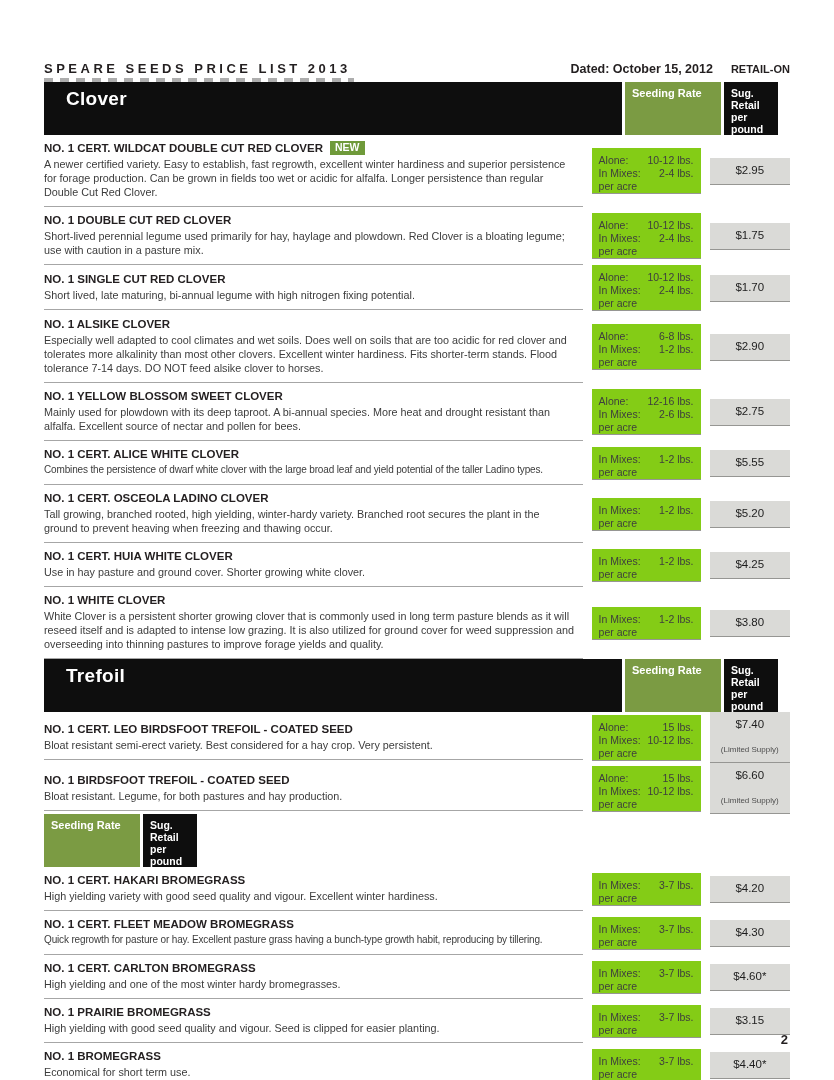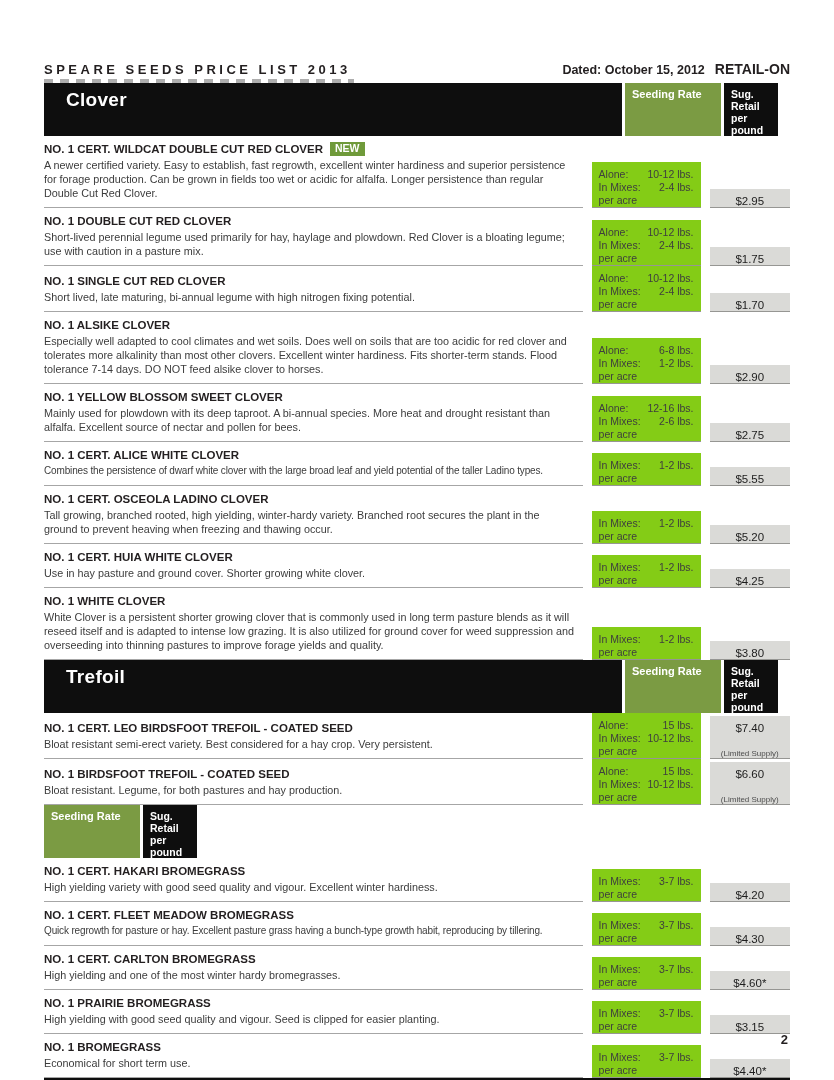--- a/index.html
+++ b/index.html
@@ -4,42 +4,42 @@
 <style>
   * { box-sizing: border-box; margin: 0; padding: 0; }
   html,body { width: 834px; height: 1080px; background:#ffffff; }
   body { font-family:"Liberation Sans", sans-serif; color:#231f20; position:relative; }
   .page { position:absolute; inset:0; }
   .content { width:746px; margin:0 44px; }
 
   
   .doc-header { display:flex; justify-content:space-between; align-items:baseline; padding-top:61px; }
   .doc-title { font-weight:bold; font-size:13px; letter-spacing:3.5px; white-space:nowrap; }
-  .doc-header-right { display:flex; gap:10px; align-items:baseline; }
+  .doc-header-right { display:flex; gap:18px; align-items:baseline; }
   .doc-dated { font-weight:bold; font-size:12.5px; white-space:nowrap; }
-  .doc-retail { font-weight:bold; font-size:14px; white-space:nowrap; }
+  .doc-retail { font-weight:bold; font-size:11px; white-space:nowrap; }
   .clipped-remnant { height:4px; width:310px; margin-top:2px; opacity:.55;
      background:repeating-linear-gradient(90deg,#6b6b6b 0 9px, transparent 9px 16px); }
 
   
   .sec-header { display:flex; gap:3px; }
   .h-name { width:578px; background:#0e0e0e; color:#fff; font-size:19px; font-weight:bold;
             padding:6px 0 0 22px; letter-spacing:.3px; }
   .h-rate { width:96px; background:#7b9b43; color:#fff; font-weight:bold; font-size:11px;
             padding:5px 0 0 7px; }
   .h-price { width:54px; background:#0e0e0e; color:#fff; font-weight:bold; font-size:10.5px;
              padding:5px 0 0 7px; line-height:12px; }
 
   
-  .row { display:flex; gap:9px; align-items:flex-end; }
+  .row { display:flex; gap:9px; align-items:center; }
   .cell-main { width:578px; padding:6px 8px 7px 0; border-bottom:1px solid #a6a6a6; }
   .cell-rate { width:116px; background:#84cc16; border-bottom:1px solid #969693;
                padding:6px 7px 0 7px; font-size:10.5px; color:#3e3e3e; }
   .cell-price { width:86px; background:#dadad7; border-bottom:1px solid #969693;
-                padding:6px 3px 0 3px; text-align:center; font-size:11.5px; color:#1d1d1d; }
+                padding:6px 3px 8px 3px; text-align:center; font-size:11.5px; color:#1d1d1d; }
   .row-title-line { display:flex; align-items:center; }
   .row-title { font-weight:bold; font-size:11.5px; line-height:14px; }
   .badge { background:#6f9a3a; color:#fff; font-weight:bold; font-size:10.5px;
            padding:0 6px 1px 5px; margin-left:7px; line-height:13px; }
   .row-desc { font-size:10.8px; line-height:14px; color:#3c3c3c; margin-top:2px; }
   .desc-condensed { font-size:10px; letter-spacing:-.15px; }
   .rate-line { display:flex; justify-content:space-between; line-height:13px; white-space:nowrap; }
   .rate-acre { line-height:13px; }
   .price-note { font-size:8px; color:#4e4e4e; line-height:9px; margin-top:15px; }
 

